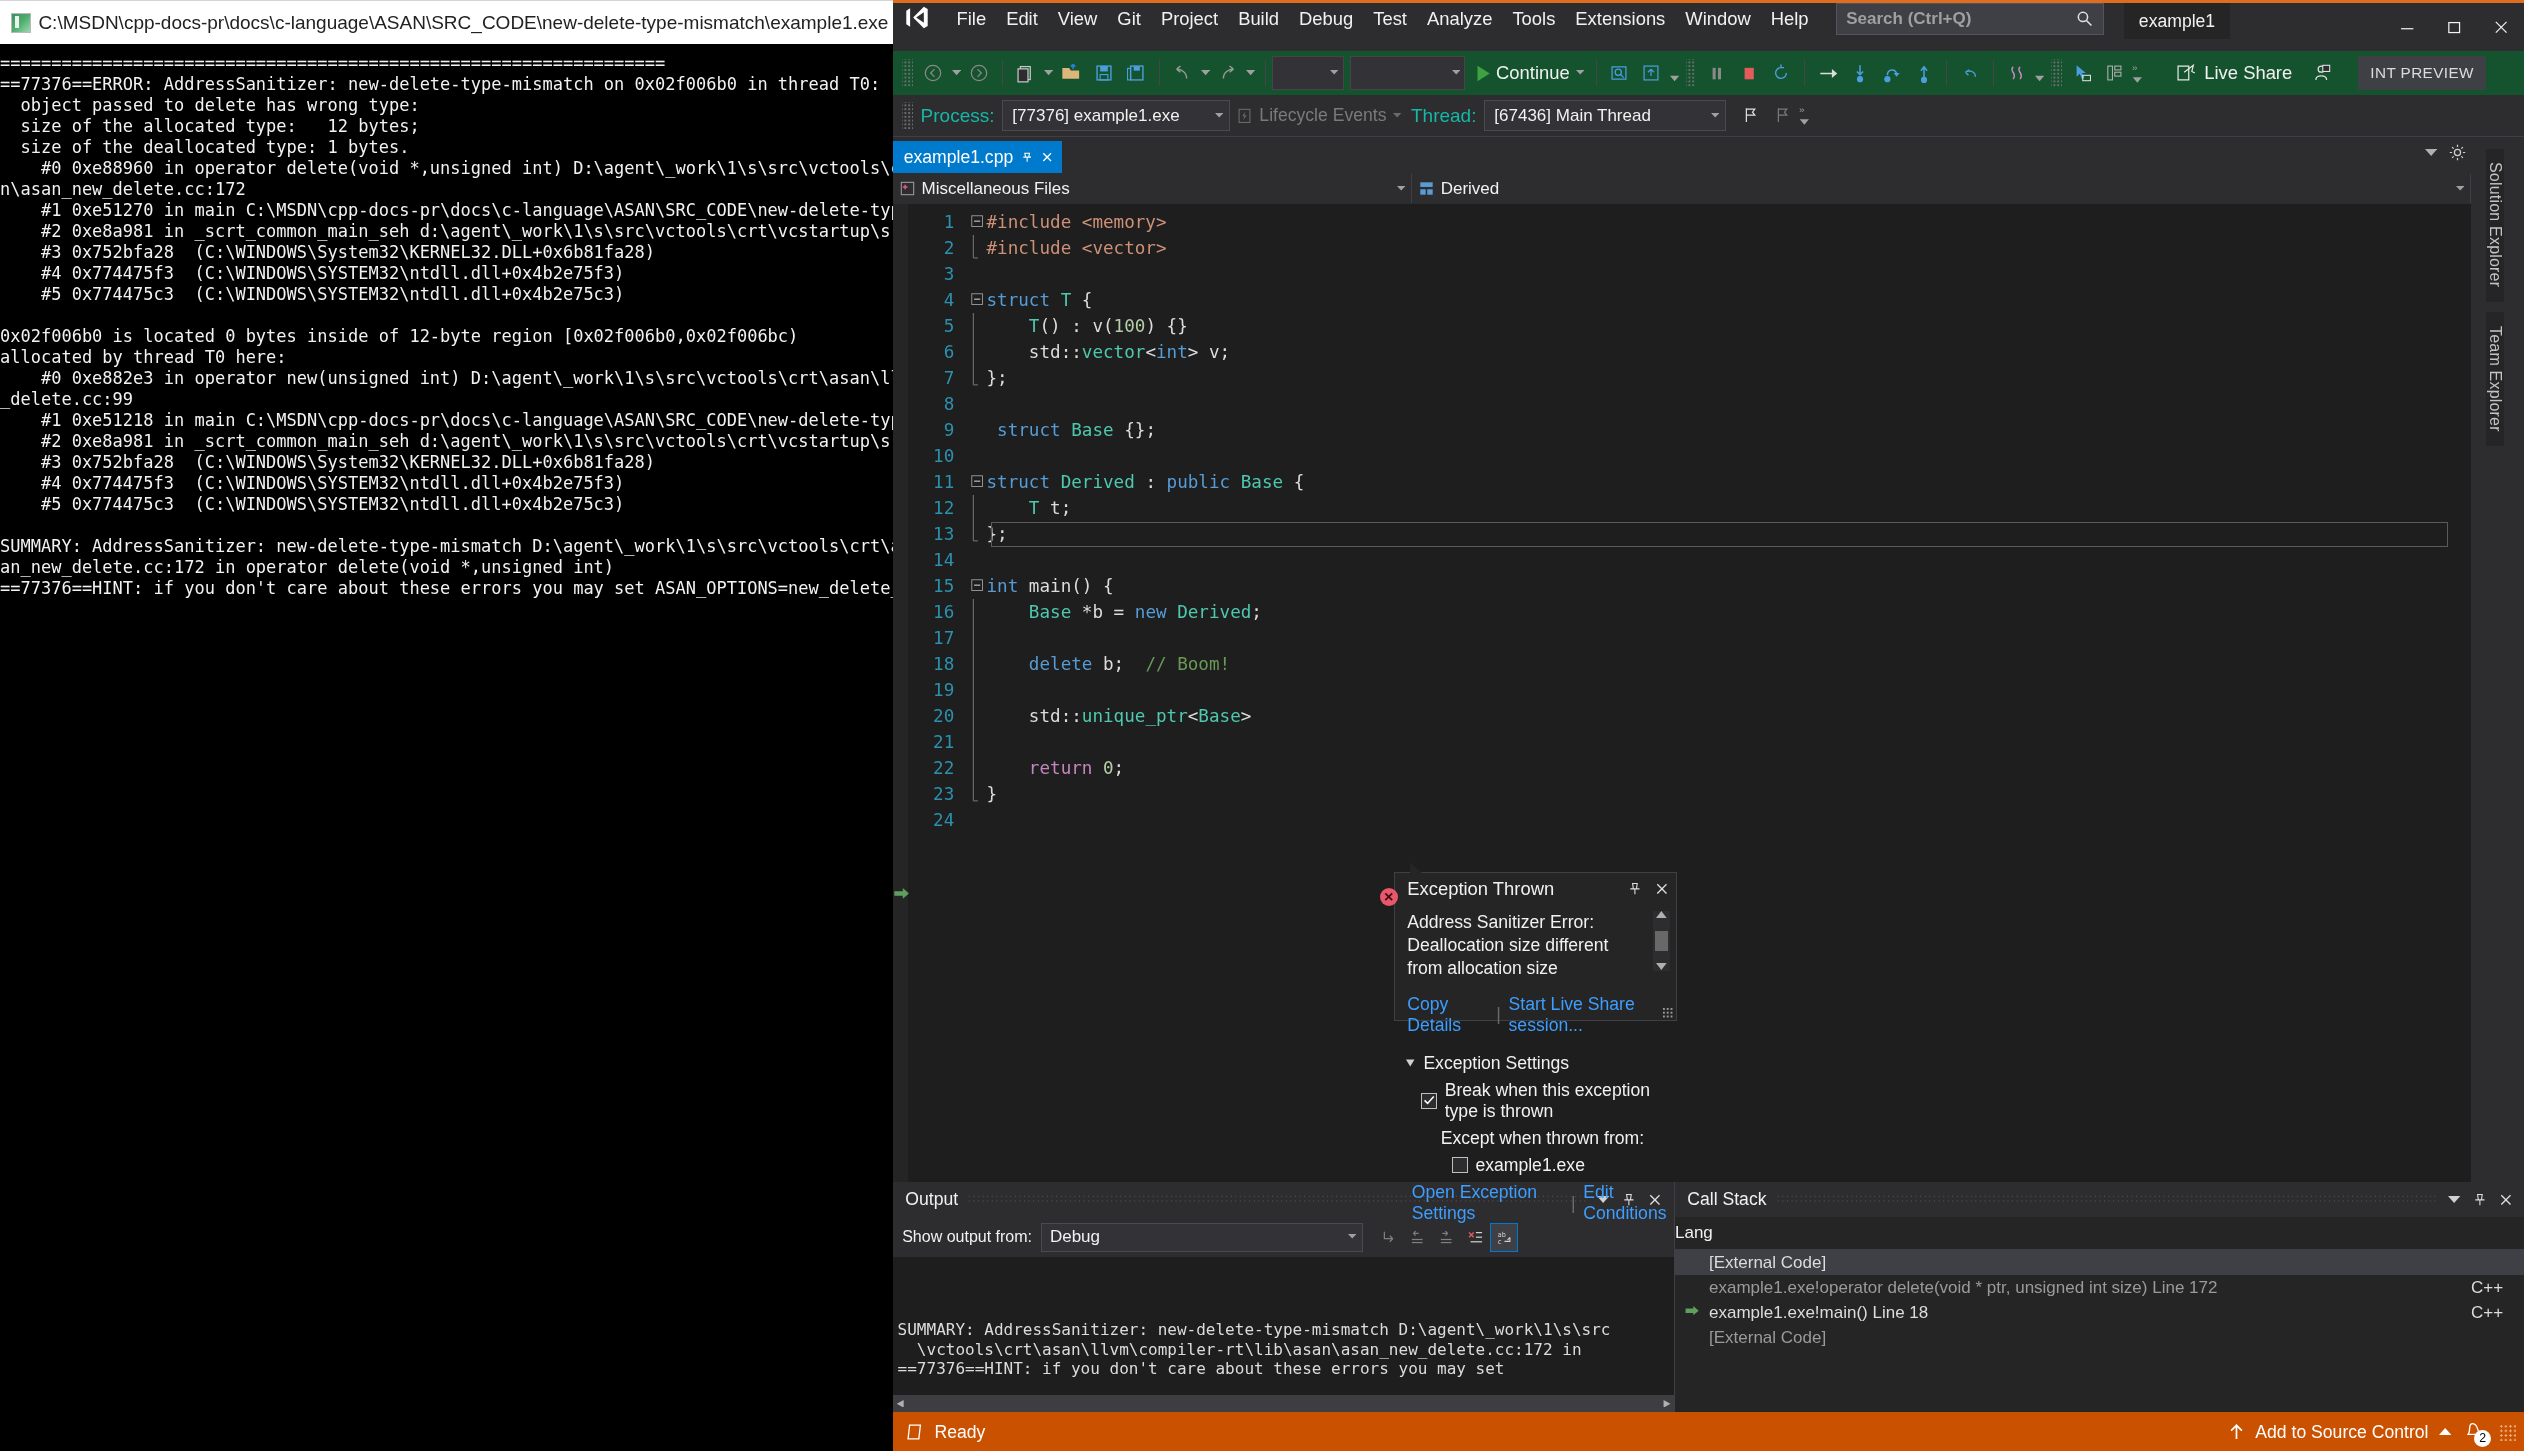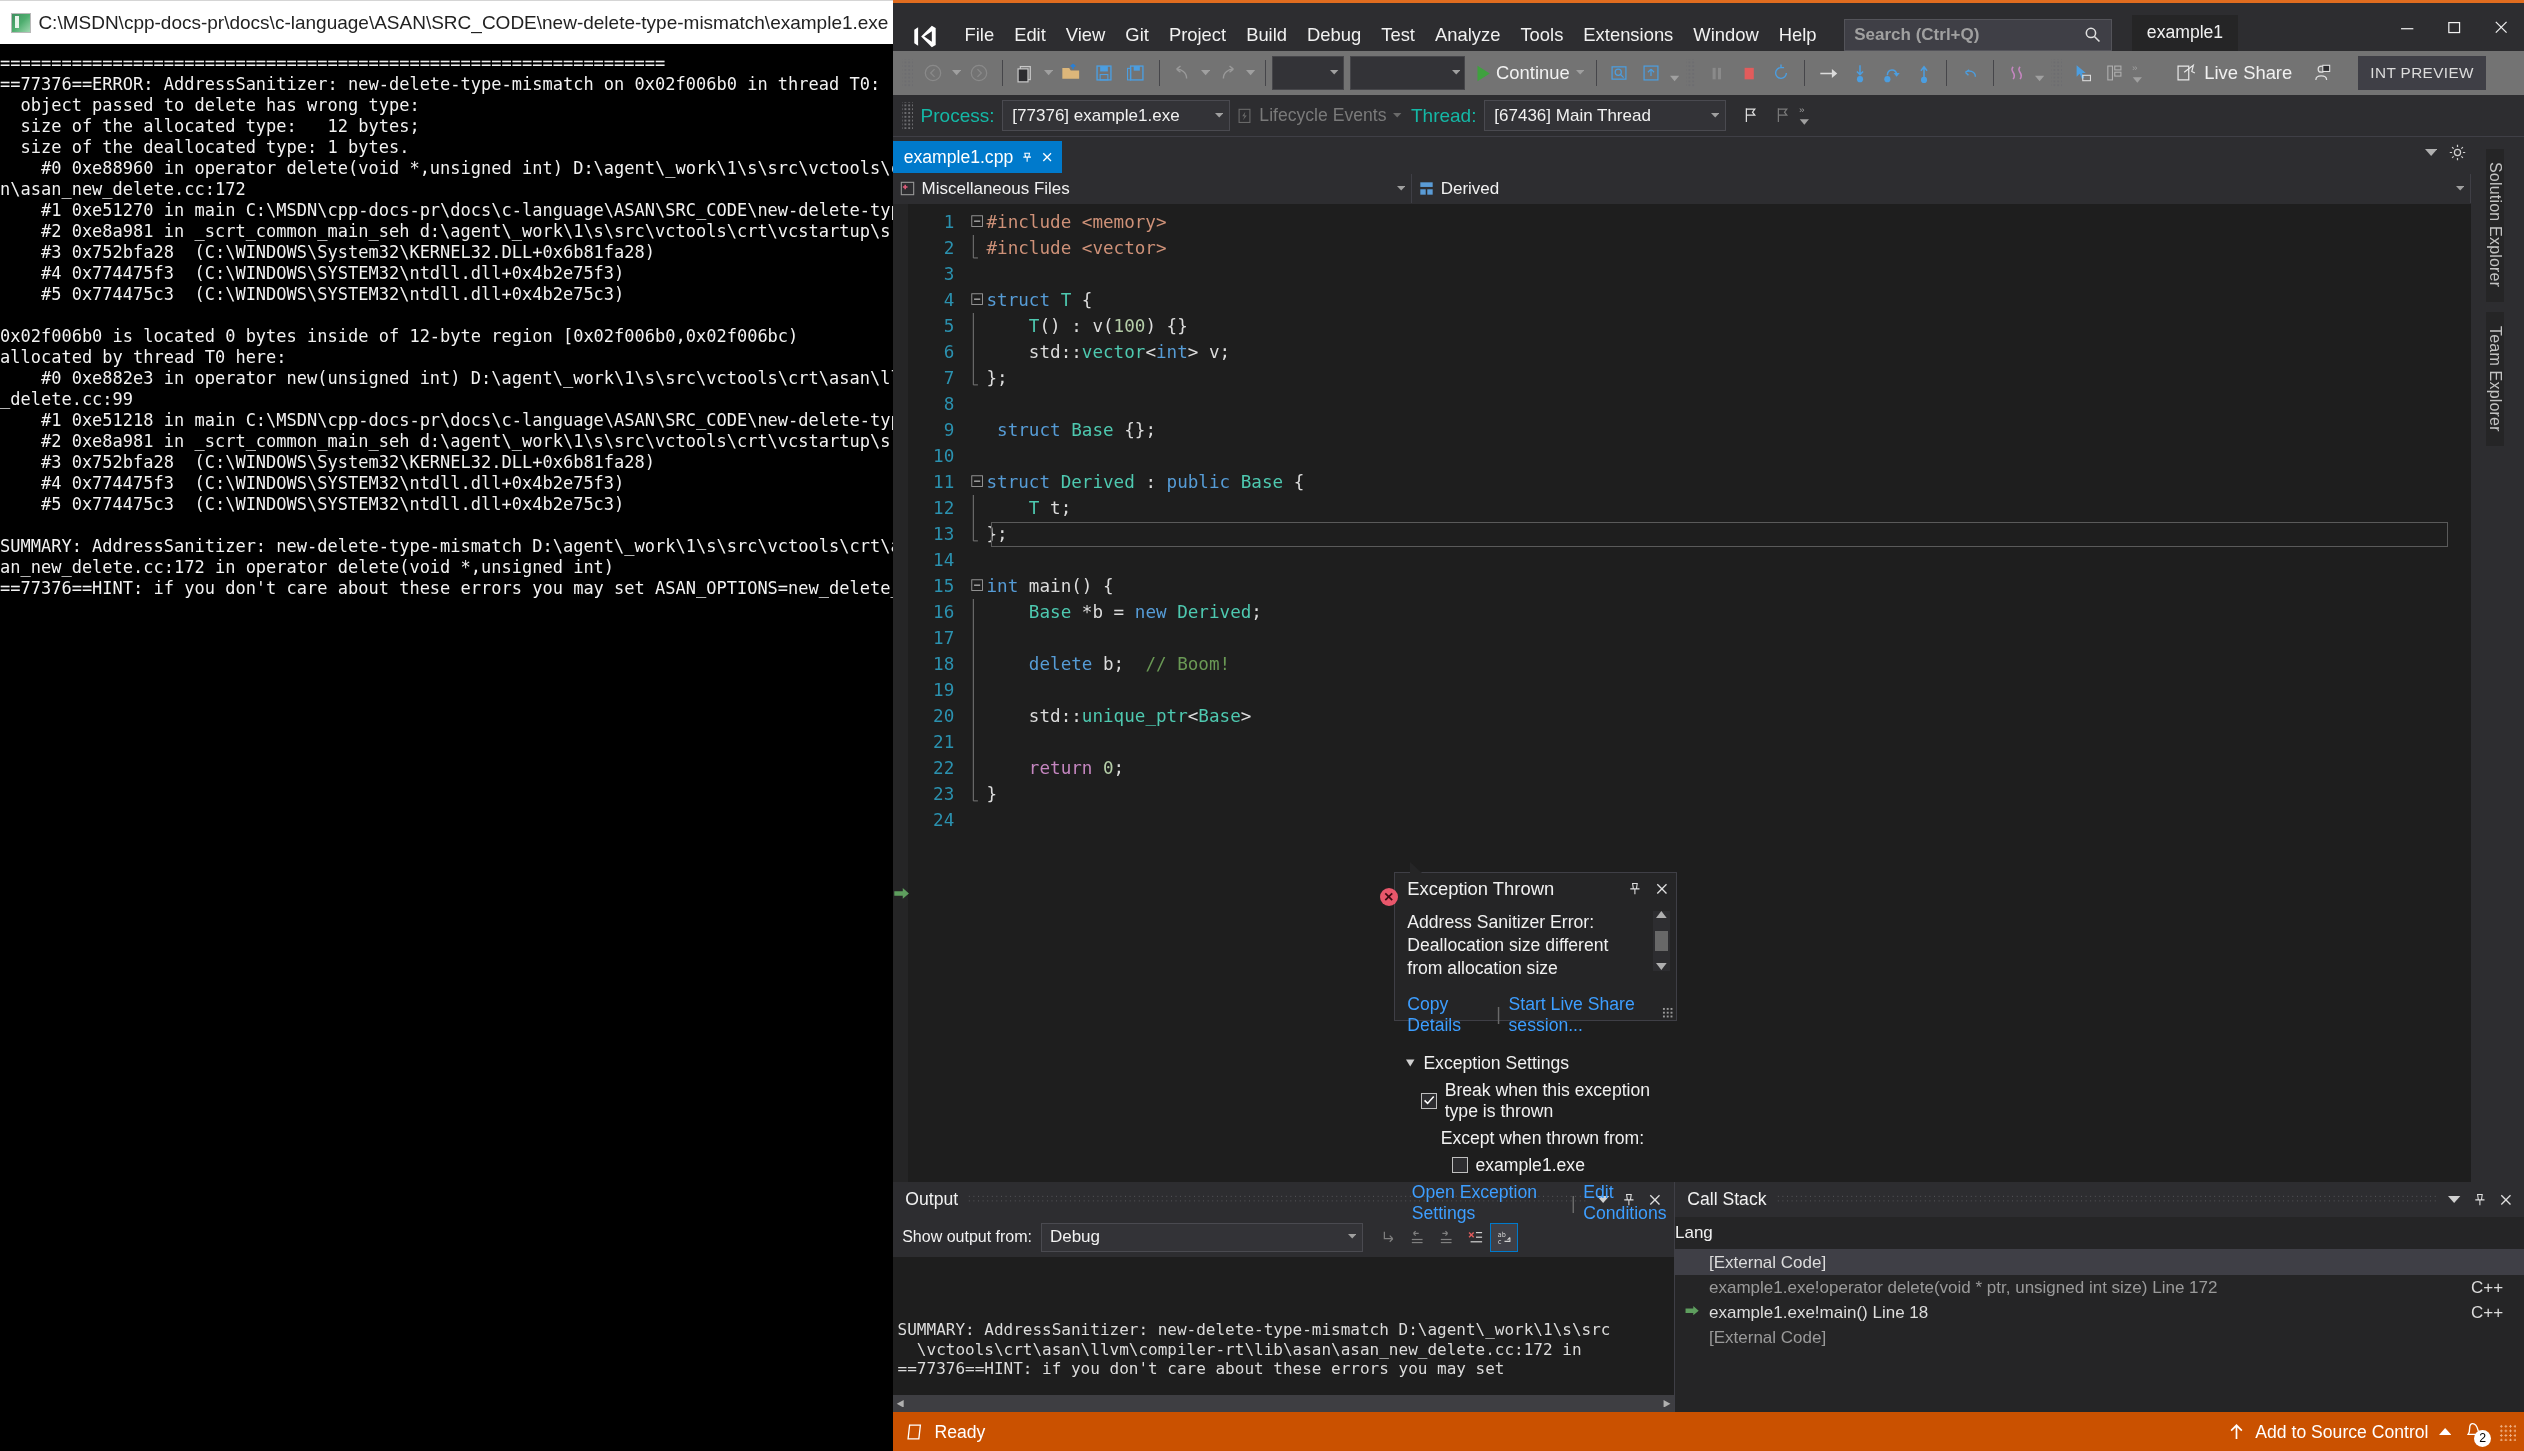--- a/index.html
+++ b/index.html
@@ -49,23 +49,22 @@
   .vs{
     position:absolute;left:893px;top:0;width:1632px;height:1452px;
     background:#2d2d30;
     border-top:3.8px solid #e06c1f;
     box-sizing:border-box;
     color:#f1f1f1;
   }
 
   
   .vs-titlebar{
-    height:48px;display:flex;align-items:flex-end;background:#2d2d30;
+    height:48px;display:flex;align-items:flex-start;background:#2d2d30;
     position:relative;
-    padding-left:8px;
   }
   .vs-logo{
     width:29px;height:29px;margin:0 13.8px 0 10.7px;flex:0 0 auto;position:relative;
   }
   .vs-logo svg{display:block;}
   .vs-menu{display:flex;align-items:center;gap:0px;}
   .vs-menu-item{
     font-size:18.4px;color:#f1f1f1;padding:4.6px 10px;white-space:nowrap;cursor:default;
   }
   .vs-search{
@@ -85,21 +84,21 @@
     margin-left:20px;background:#252526;padding:7.7px 15.3px;font-size:17.6px;color:#f1f1f1;
   }
   .vs-winbtns{
     position:absolute;right:0;top:0;height:48px;display:flex;align-items:center;
   }
   .vs-winbtn{width:47px;height:48px;display:flex;align-items:center;justify-content:center;}
   .vs-winbtn svg{display:block;}
 
   
   .vs-toolbar{
-    height:44px;background:#737373;display:flex;align-items:center;
+    height:44px;background:#14532d;display:flex;align-items:center;
     padding-left:4.6px;box-sizing:border-box;position:relative;
   }
   .tb-grip{width:10.7px;height:27.6px;flex:0 0 auto;margin:0 4.6px;
     background-image:radial-gradient(#6d6d70 0.8px, transparent 0.8px);
     background-size:3.8px 3.8px;background-position:1.5px 1.5px;}
   .tb-sep{width:0.8px;height:26px;background:#46464a;margin:0 6.9px;flex:0 0 auto;}
   .tb-btn{width:32px;height:34px;display:flex;align-items:center;justify-content:center;flex:0 0 auto;}
   .tb-caret{width:13.8px;height:34px;display:flex;align-items:center;justify-content:center;flex:0 0 auto;}
   .tb-combo{
     width:72px;height:34px;background:#333337;border:0.8px solid #46464a;box-sizing:border-box;

